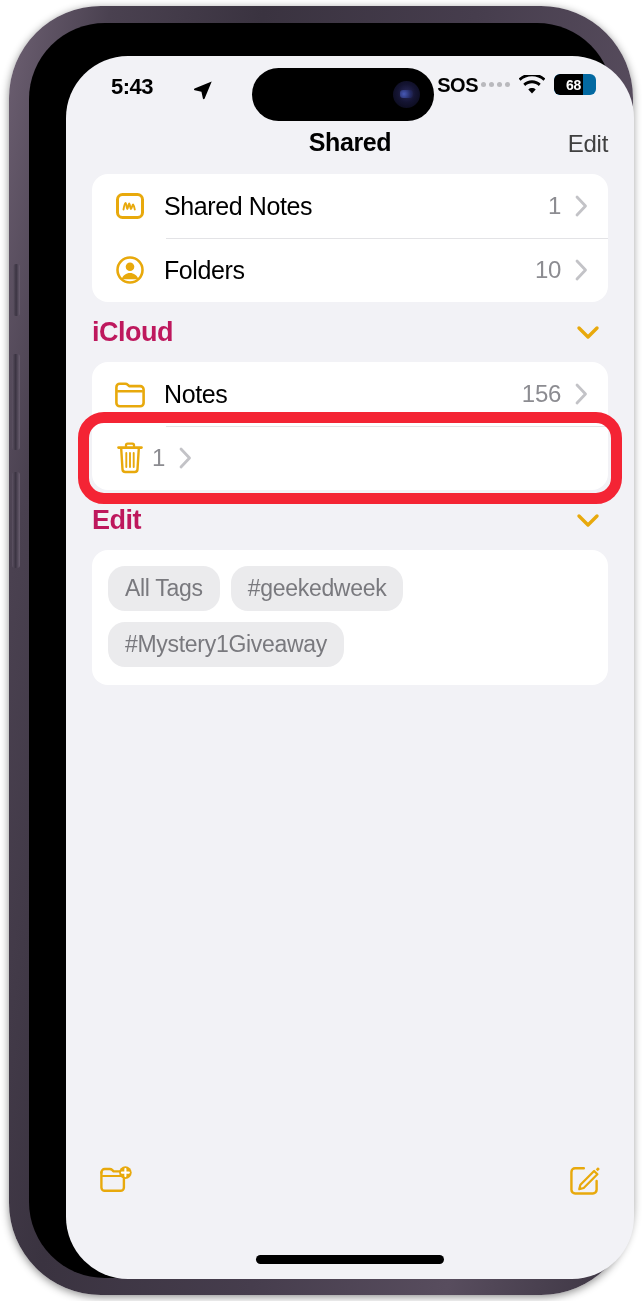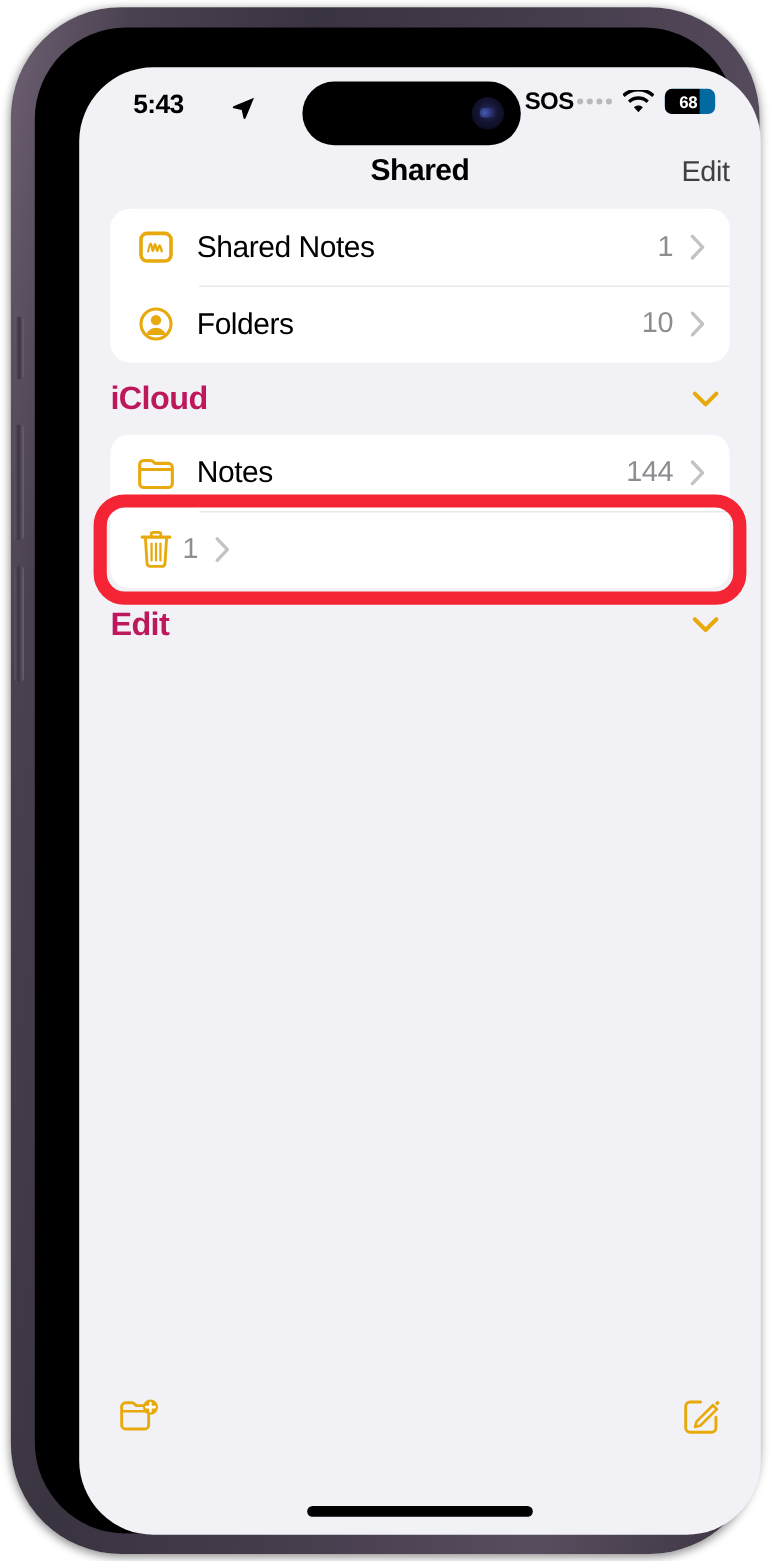--- a/index.html
+++ b/index.html
@@ -290,21 +290,21 @@
         <div class="card" id="icloud-card">
 
           <div class="row">
             <div class="row-icon">
               <svg viewBox="0 0 32 28" width="32" height="28">
                 <path d="M2.4 7.2c0-2 1.5-3.5 3.4-3.5h5.5c.9 0 1.7.3 2.3.9l1.6 1.5h11c1.9 0 3.4 1.6 3.4 3.5v13.3c0 1.9-1.5 3.4-3.4 3.4H5.8c-1.9 0-3.4-1.5-3.4-3.4V7.2z" fill="none" stroke="#e8a90c" stroke-width="2.6" stroke-linejoin="round"></path>
                 <path d="M3.2 11.2h25.6" fill="none" stroke="#e8a90c" stroke-width="2.4"></path>
               </svg>
             </div>
             <div class="row-label">Notes</div>
-            <div class="row-count">144</div>
+            <div class="row-count">156</div>
             <svg class="row-chev" viewBox="0 0 13 22">
               <path d="M2 2l8.5 9L2 20" fill="none" stroke="#c3c3c7" stroke-width="2.8" stroke-linecap="round" stroke-linejoin="round"></path>
             </svg>
           </div>
 
           <div class="row" id="recently-deleted-row">
             <div class="row-icon">
               <svg viewBox="0 0 28 32" width="28" height="32">
                 <path d="M10 4.5V3.2c0-.9.7-1.6 1.6-1.6h4.8c.9 0 1.6.7 1.6 1.6v1.3" fill="none" stroke="#e8a90c" stroke-width="2.3" stroke-linecap="round"></path>
                 <path d="M2.5 5.6h23" fill="none" stroke="#e8a90c" stroke-width="2.6" stroke-linecap="round"></path>
@@ -320,20 +320,25 @@
 
         </div>
 
         <div class="sec-head">
           <div class="sec-title">Edit</div>
           <svg class="sec-chev" viewBox="0 0 24 15">
             <path d="M3 3l9 9 9-9" fill="none" stroke="#e8a90c" stroke-width="3.4" stroke-linecap="round" stroke-linejoin="round"></path>
           </svg>
         </div>
 
+        <div class="tags-card">
+          <div class="tag-chip">All Tags</div>
+          <div class="tag-chip">#geekedweek</div>
+          <div class="tag-chip">#Mystery1Giveaway</div>
+        </div>
 
       </div>
 
       <div class="annot-highlight" id="annot" style="left: 12px; top: 356px; width: 544px; height: 92px; border-color: rgb(244, 36, 52);"></div>
 
       <div class="toolbar">
         <div class="tb-btn tb-left">
           <svg viewBox="0 0 34 30" width="34" height="30">
             <path d="M2.4 7.4c0-1.9 1.5-3.4 3.3-3.4h5.1c.9 0 1.7.3 2.3.9l1.5 1.5h7.6" fill="none" stroke="#e8a90c" stroke-width="2.4" stroke-linejoin="round" stroke-linecap="round"></path>
             <path d="M2.4 7.4v15c0 1.9 1.5 3.4 3.3 3.4h15.9c1.8 0 3.3-1.5 3.3-3.4V14" fill="none" stroke="#e8a90c" stroke-width="2.4" stroke-linejoin="round" stroke-linecap="round"></path>

